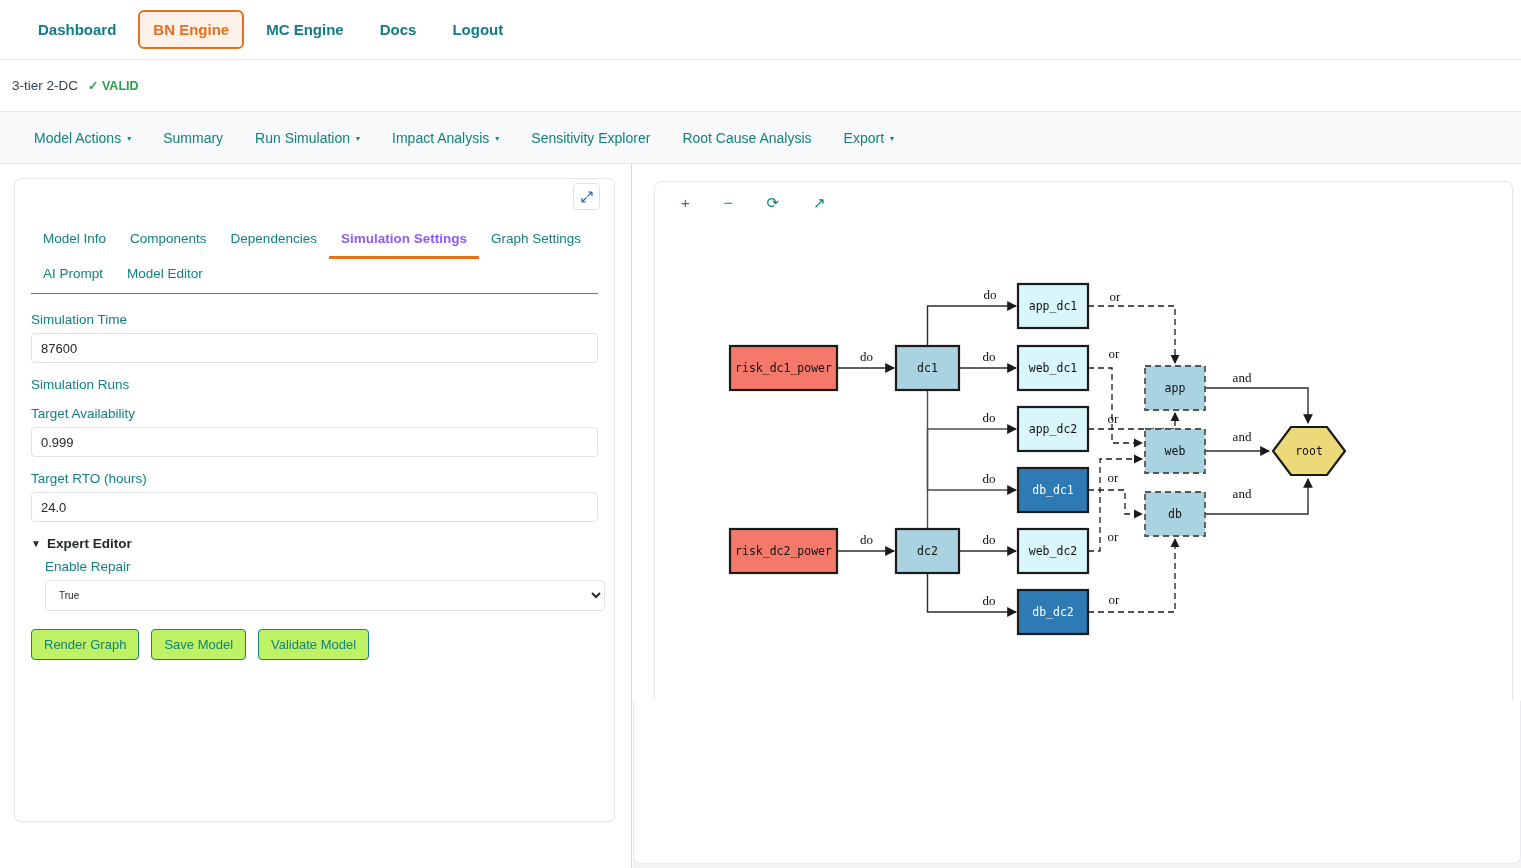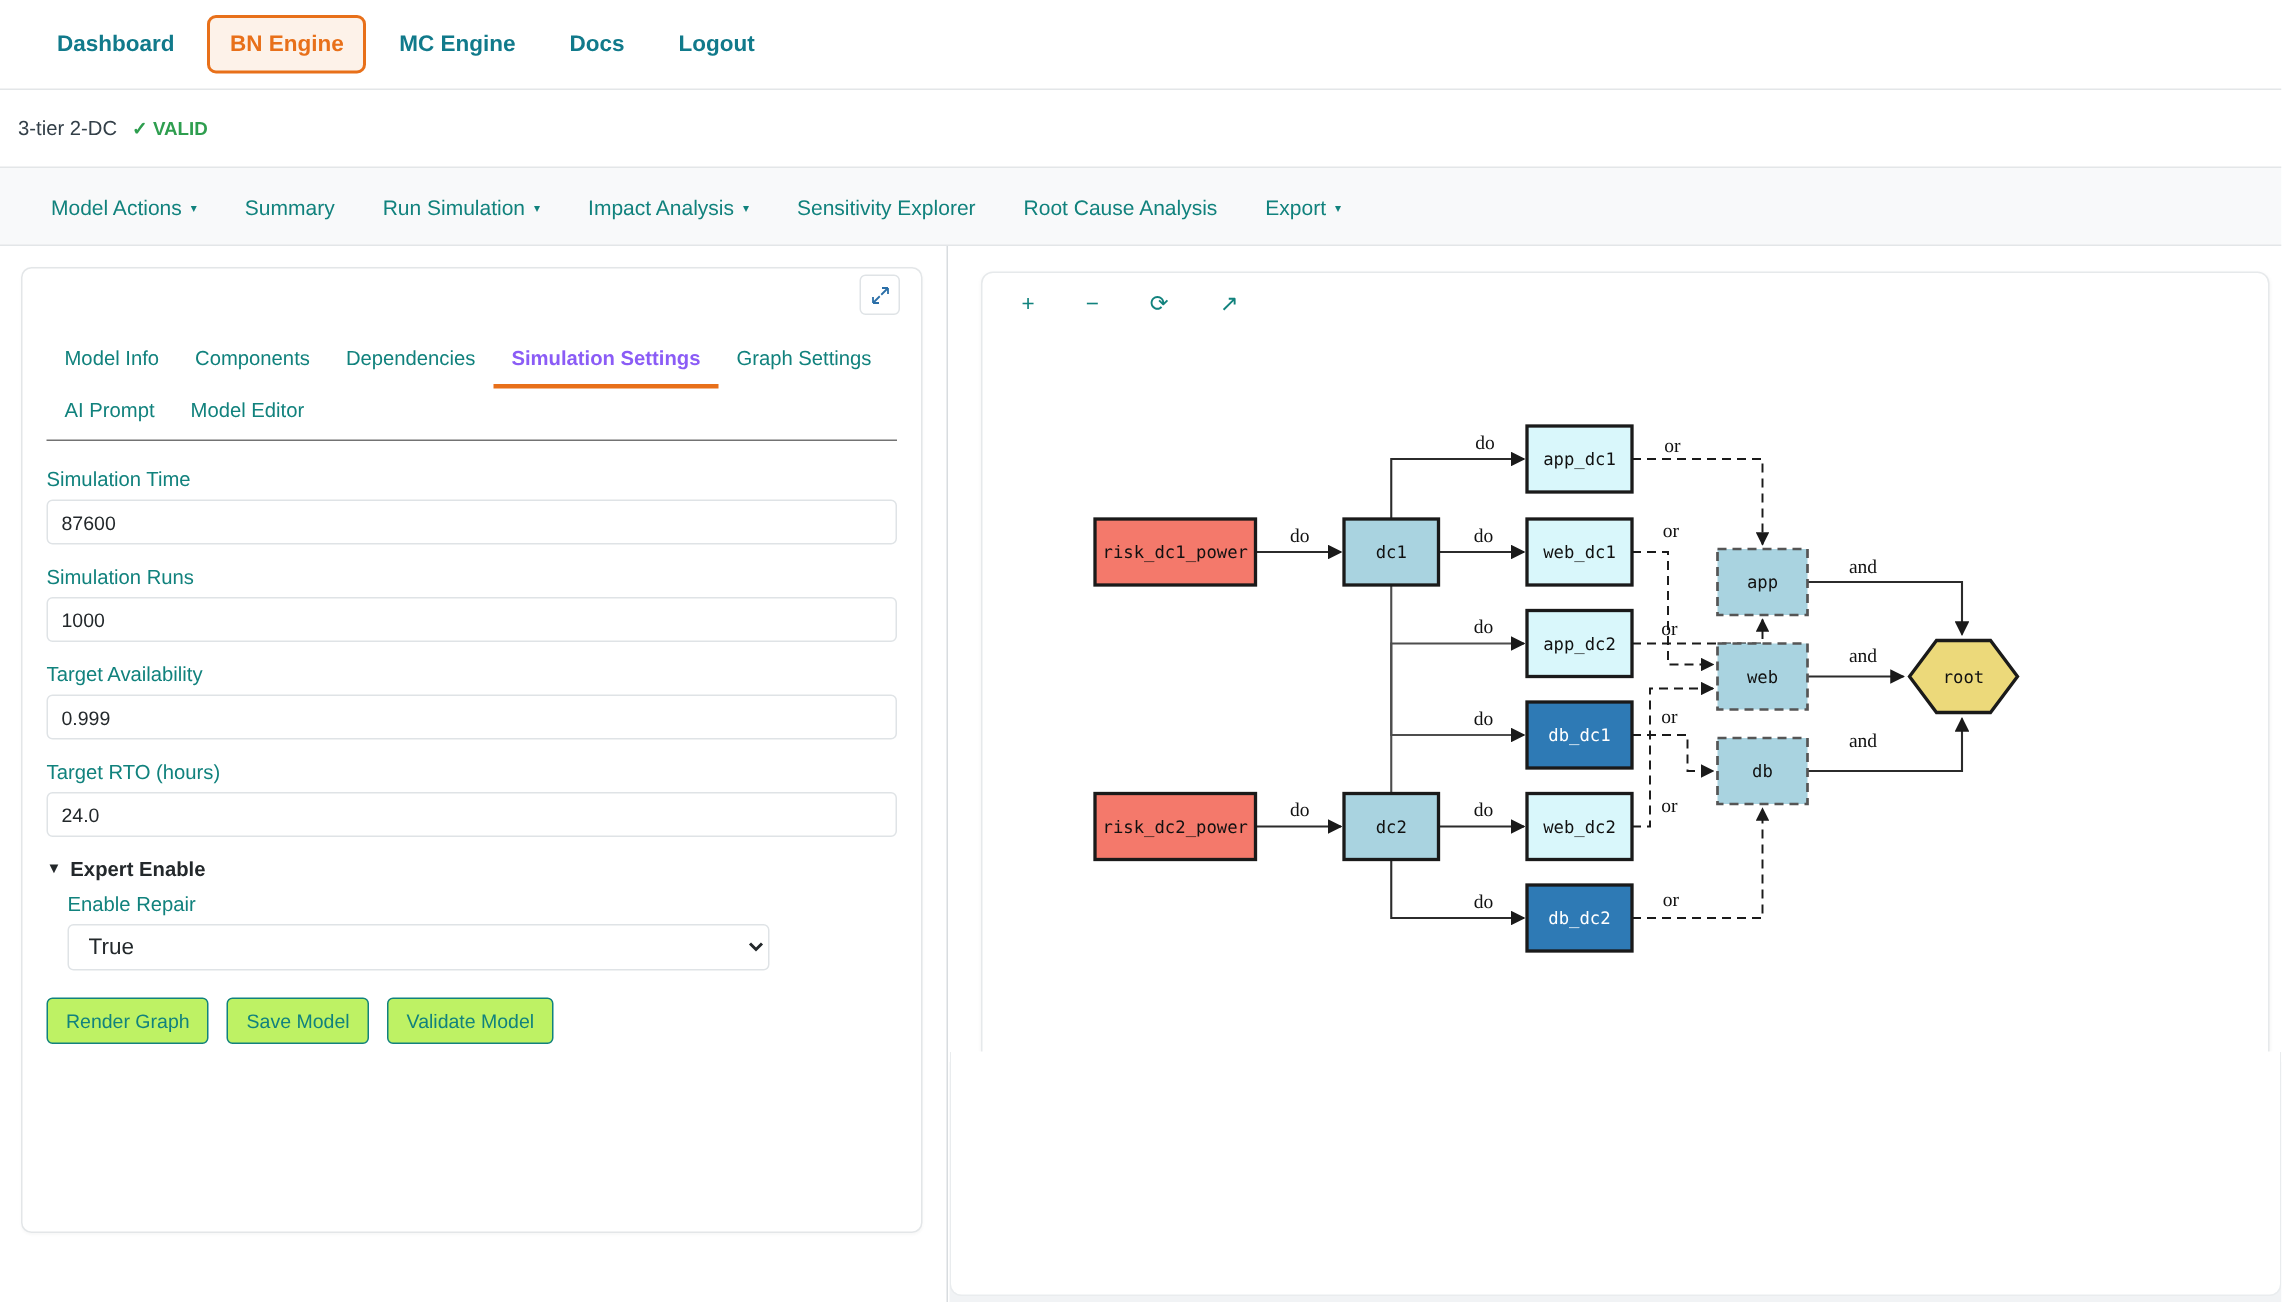--- a/index.html
+++ b/index.html
@@ -171,26 +171,26 @@
   }
   .expert-tri { font-size: 10px; }
   .expert-body { padding-left: 14px; }
   .expert-body label {
     display: block;
     font-size: 13.5px;
     color: #11827d;
     margin-bottom: 6px;
   }
   .expert-body select {
-    width: 468px;
+    width: 560px;
     height: 31px;
     border: 1px solid #dfe3e6;
     border-radius: 4px;
     padding: 0 9px;
-    font-size: 15px;
+    font-size: 10px;
     font-family: "Liberation Sans", sans-serif;
     color: #23282b;
     background: #fff;
   }
   .btnrow { display: flex; gap: 12px; margin-top: 18px; }
   .btn {
     border: 1px solid #11827d;
     color: #11827d;
     background: #bef264;
     border-radius: 4px;
@@ -308,38 +308,37 @@
         <div class="tab">Model Editor</div>
       </div>
 
       <div class="field">
         <label>Simulation Time</label>
         <input type="text" value="87600" style="">
       </div>
 
       <div class="field">
         <label>Simulation Runs</label>
-        <input type="text" value="1000" style="">
       </div>
 
 
       <div class="field">
         <label>Target Availability</label>
         <input type="text" value="0.999" style="">
       </div>
 
       <div class="field">
         <label>Target RTO (hours)</label>
         <input type="text" value="24.0" style="">
       </div>
 
       <div class="expert">
         <div class="expert-summary">
           <span class="expert-tri">▼</span>
-          <span>Expert Enable</span>
+          <span>Expert Editor</span>
         </div>
         <div class="expert-body">
           <label>Enable Repair</label>
           <select>
             <option>True</option>
             <option>False</option>
           </select>
         </div>
       </div>
 

